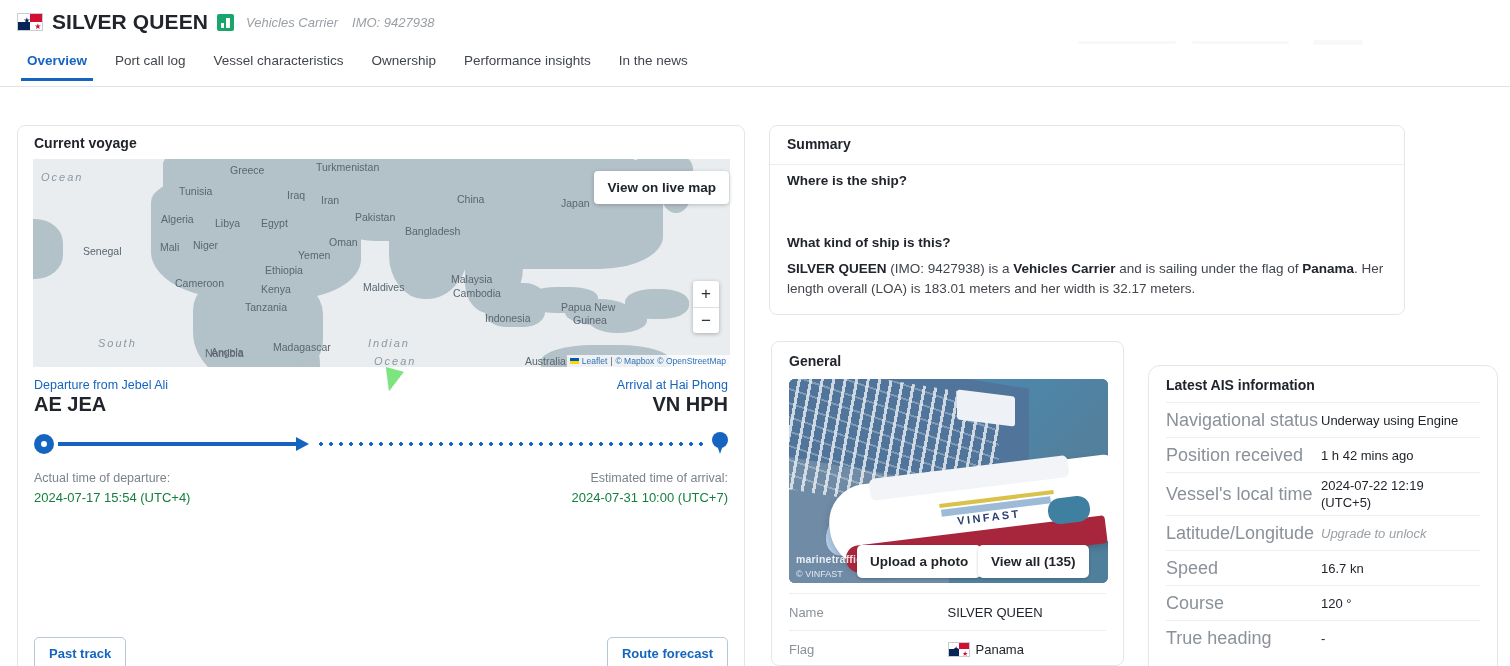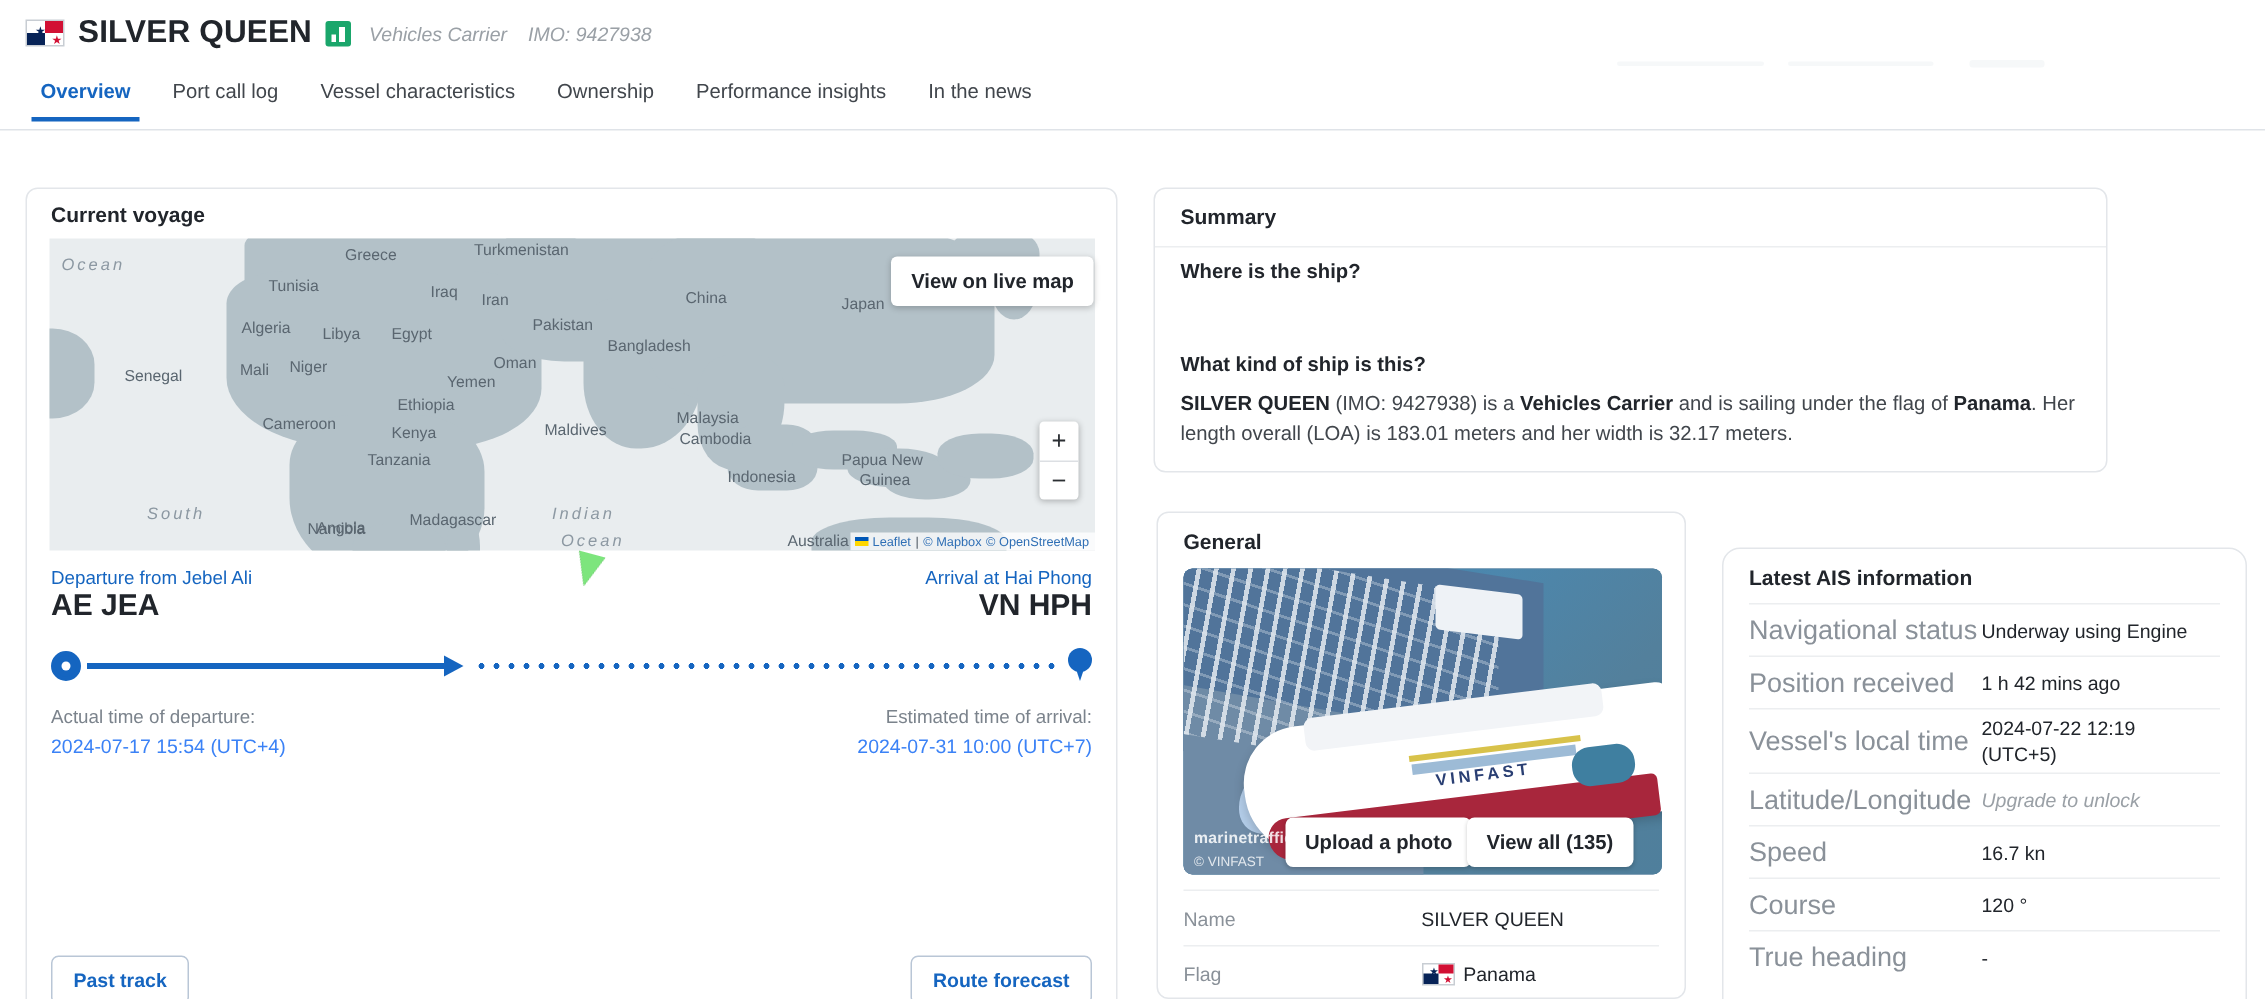--- a/index.html
+++ b/index.html
@@ -167,21 +167,21 @@
   }
   #route-dest::before {
     content: ""; position: absolute; left: 0; top: 0; width: 16px; height: 16px;
     border-radius: 50% 50% 50% 50%; background: #1565c0;
   }
   #route-dest::after {
     content: ""; position: absolute; left: 4.3px; top: 11px; width: 7.4px; height: 11px;
     background: #1565c0; clip-path: polygon(0 0, 100% 0, 50% 100%);
   }
   .time-label { position: absolute; font-size: 12.5px; color: #7b838c; }
-  .time-value { position: absolute; font-size: 13px; color: #3b82f6; }
+  .time-value { position: absolute; font-size: 13px; color: #15803d; }
   #dep-time-label { left: 16px; top: 345px; }
   #dep-time-value { left: 16px; top: 364px; }
   #arr-time-label { right: 16px; top: 345px; }
   #arr-time-value { right: 16px; top: 364px; }
 
   .outline-btn {
     position: absolute; border: 1px solid #b9c6d6; border-radius: 5px;
     background: #ffffff; color: #1565c0; font-weight: bold; font-size: 13px;
     padding: 8px 14px; cursor: pointer; white-space: nowrap;
     font-family: "Liberation Sans", sans-serif;

